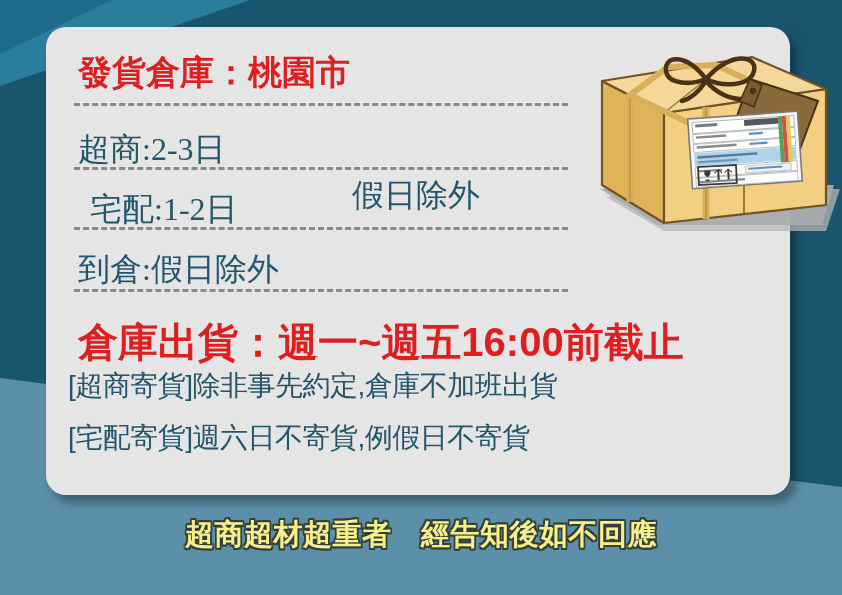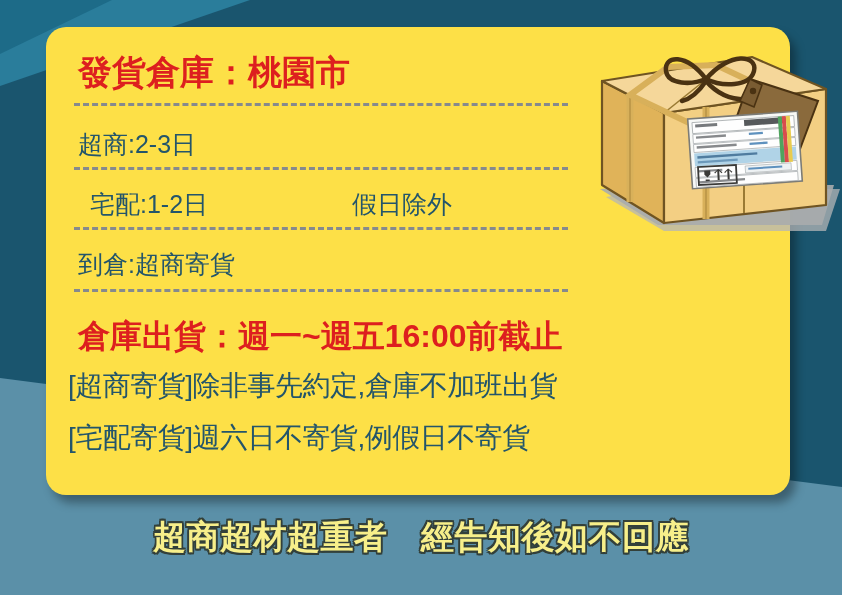--- a/index.html
+++ b/index.html
@@ -49,53 +49,54 @@
     clip-path: polygon(0 0, 112px 0, 0 54px);
   }
 
   
   .card {
     position: absolute;
     left: 46px;
     top: 27px;
     width: 744px;
     height: 468px;
-    background: #fde047;
+    background: #e5e5e5;
     border-radius: 20px;
     box-shadow: 6px 8px 10px rgba(0,0,0,0.34);
   }
 
   
   .h-red {
     position: absolute;
     color: #dd1f1f;
     font-weight: bold;
     white-space: nowrap;
     letter-spacing: 0px;
   }
   .title-main {
     left: 32px;
     top: 23px;
     font-size: 34px;
   }
   .title-ship {
     left: 32px;
     top: 288px;
+    font-size: 40px;
+  }
+
+  .row-text {
+    position: absolute;
+    color: #23556b;
+    white-space: nowrap;
     font-size: 32px;
-  }
-
-  .row-text {
-    position: absolute;
-    color: #23556b;
-    white-space: nowrap;
-    font-size: 25px;
+    font-family: Liberation Serif, serif;
   }
   .row-1 { left: 32px; top: 101px; }
   .row-2 { left: 44px; top: 161px; }
-  .row-2b { left: 306px; top: 161px; }
+  .row-2b { left: 306px; top: 147px; }
   .row-3 { left: 32px; top: 221px; }
 
   .note-line {
     position: absolute;
     color: #23556b;
     white-space: nowrap;
     font-size: 28px;
     letter-spacing: -0.5px;
   }
   .note-1 { left: 22px; top: 340px; }
@@ -113,21 +114,21 @@
   .dash-2 { top: 140px; }
   .dash-3 { top: 200px; }
   .dash-4 { top: 262px; }
 
   
   .banner {
     position: absolute;
     width: 842px;
     text-align: center;
     color: #f7ef8a;
-    font-size: 33px;
+    font-size: 29px;
     font-weight: bold;
     white-space: nowrap;
     letter-spacing: 0.5px;
     text-shadow:
       -1.6px -1.6px 0 #33403a,
        1.6px -1.6px 0 #33403a,
       -1.6px  1.6px 0 #33403a,
        1.6px  1.6px 0 #33403a,
        0px   -1.8px 0 #33403a,
        0px    1.8px 0 #33403a,
@@ -164,21 +165,21 @@
 
     <div class="row-text row-1">超商:2-3日</div>
 
     <div class="dash dash-2"></div>
 
     <div class="row-text row-2">宅配:1-2日</div>
     <div class="row-text row-2b">假日除外</div>
 
     <div class="dash dash-3"></div>
 
-    <div class="row-text row-3">到倉:超商寄貨</div>
+    <div class="row-text row-3">到倉:假日除外</div>
 
     <div class="dash dash-4"></div>
 
     <div class="h-red title-ship">倉庫出貨：週一~週五16:00前截止</div>
 
     <div class="note-line note-2">[宅配寄貨]週六日不寄貨,例假日不寄貨</div>
     <div class="note-line note-1">[超商寄貨]除非事先約定,倉庫不加班出貨</div>
 
     <svg class="parcel" viewBox="0 0 250 215">
 

